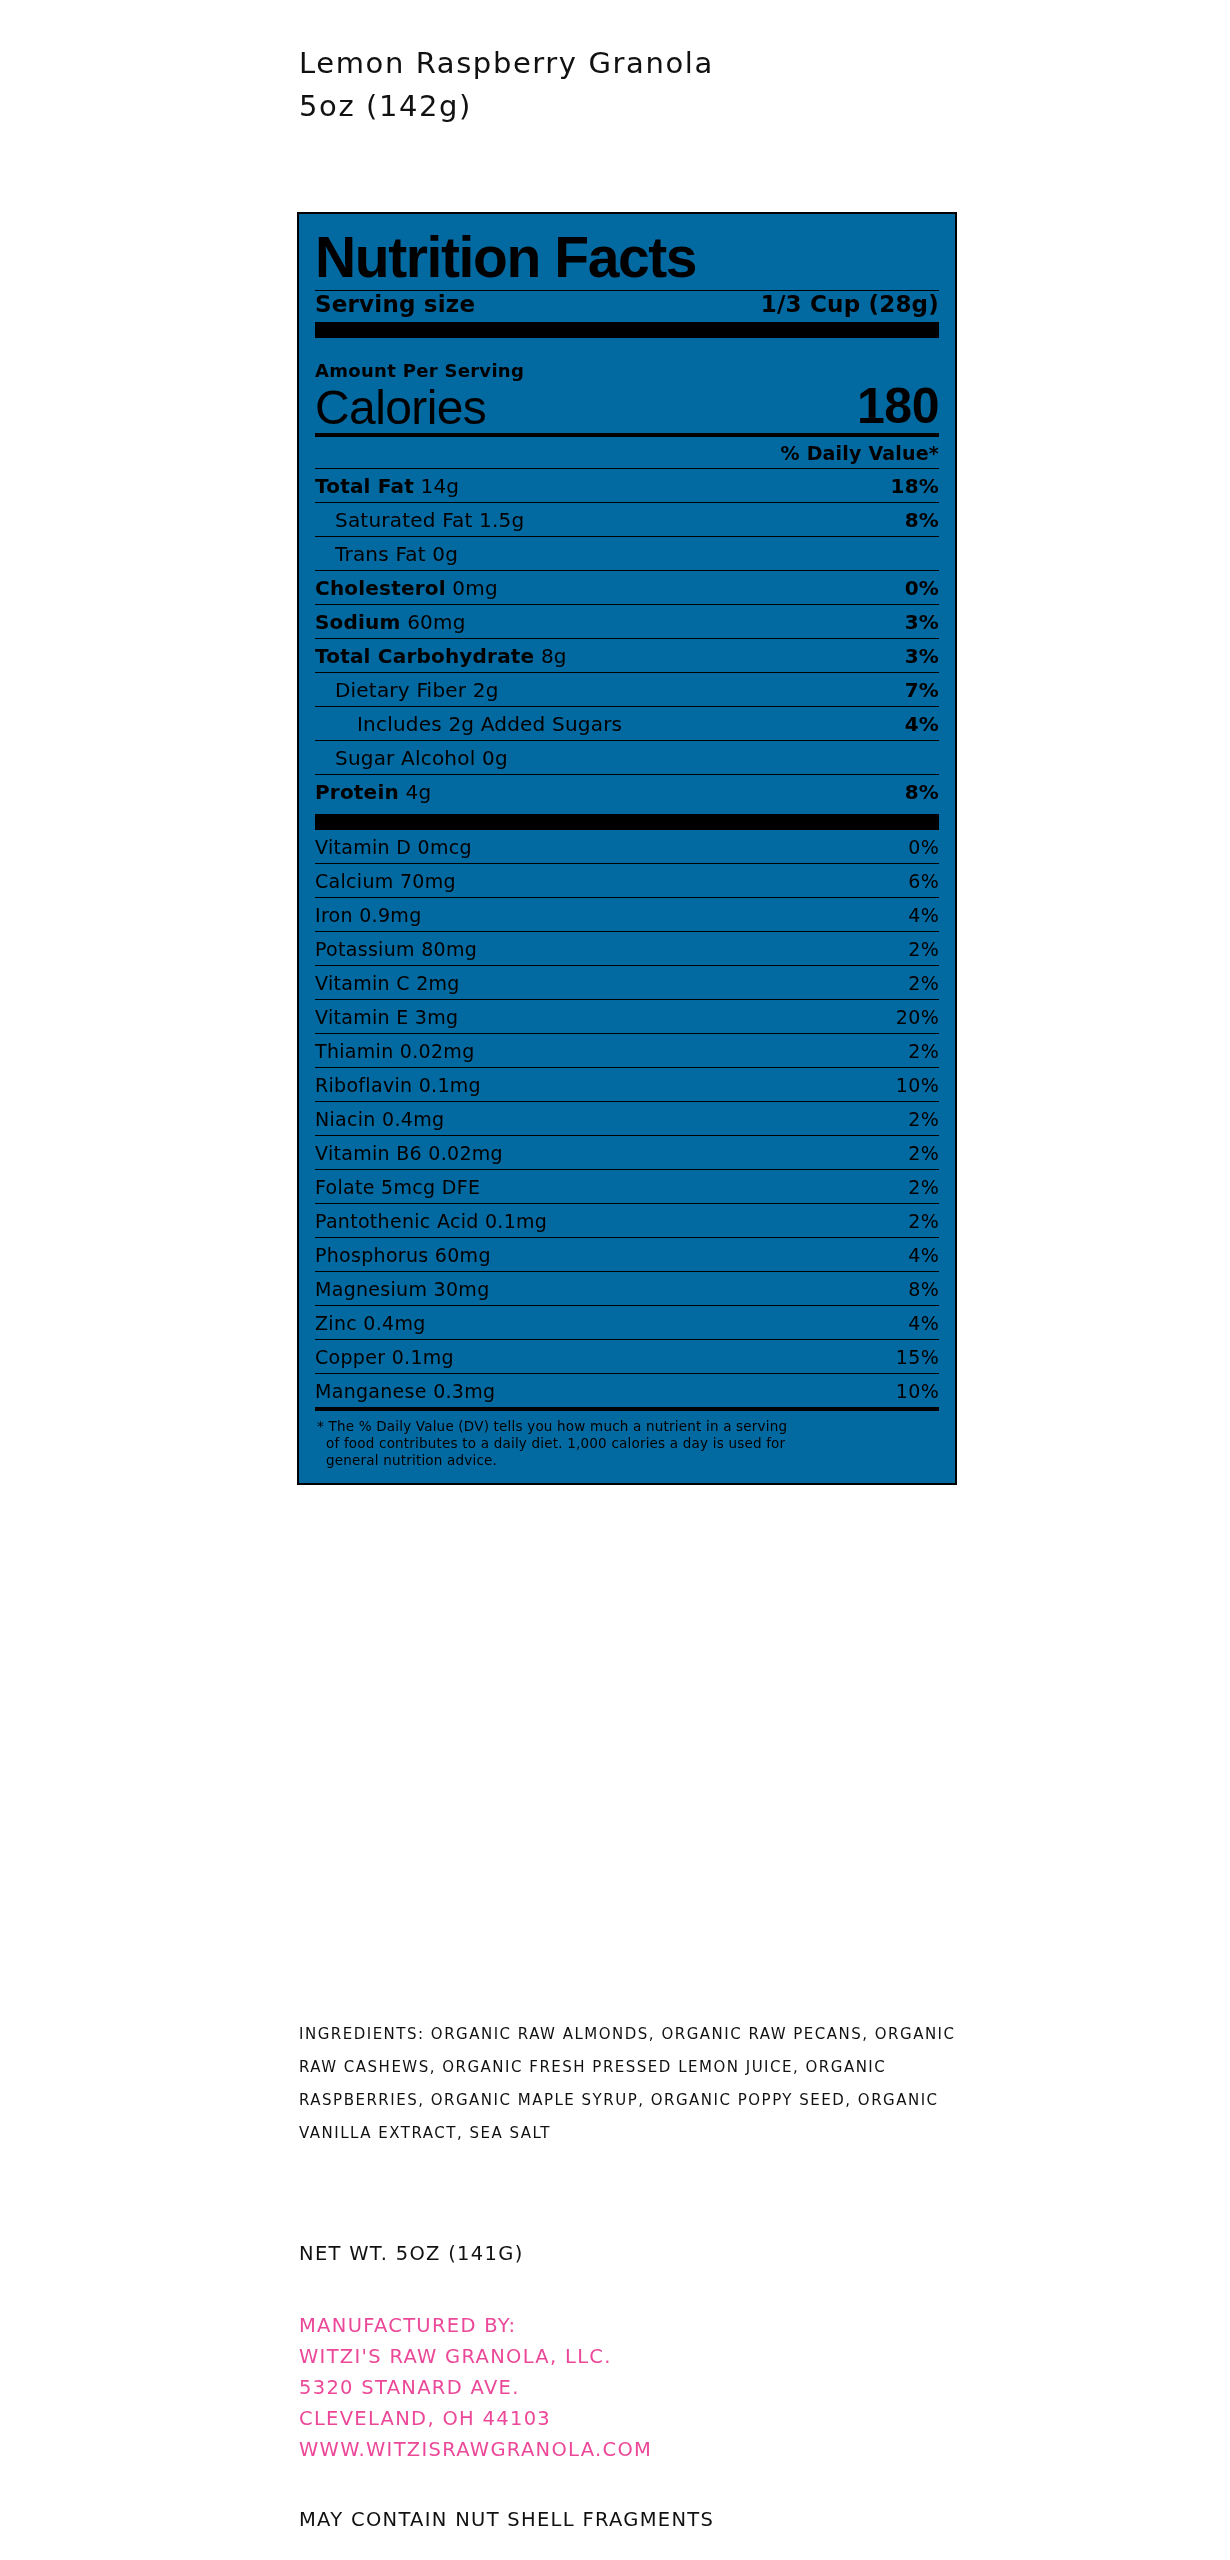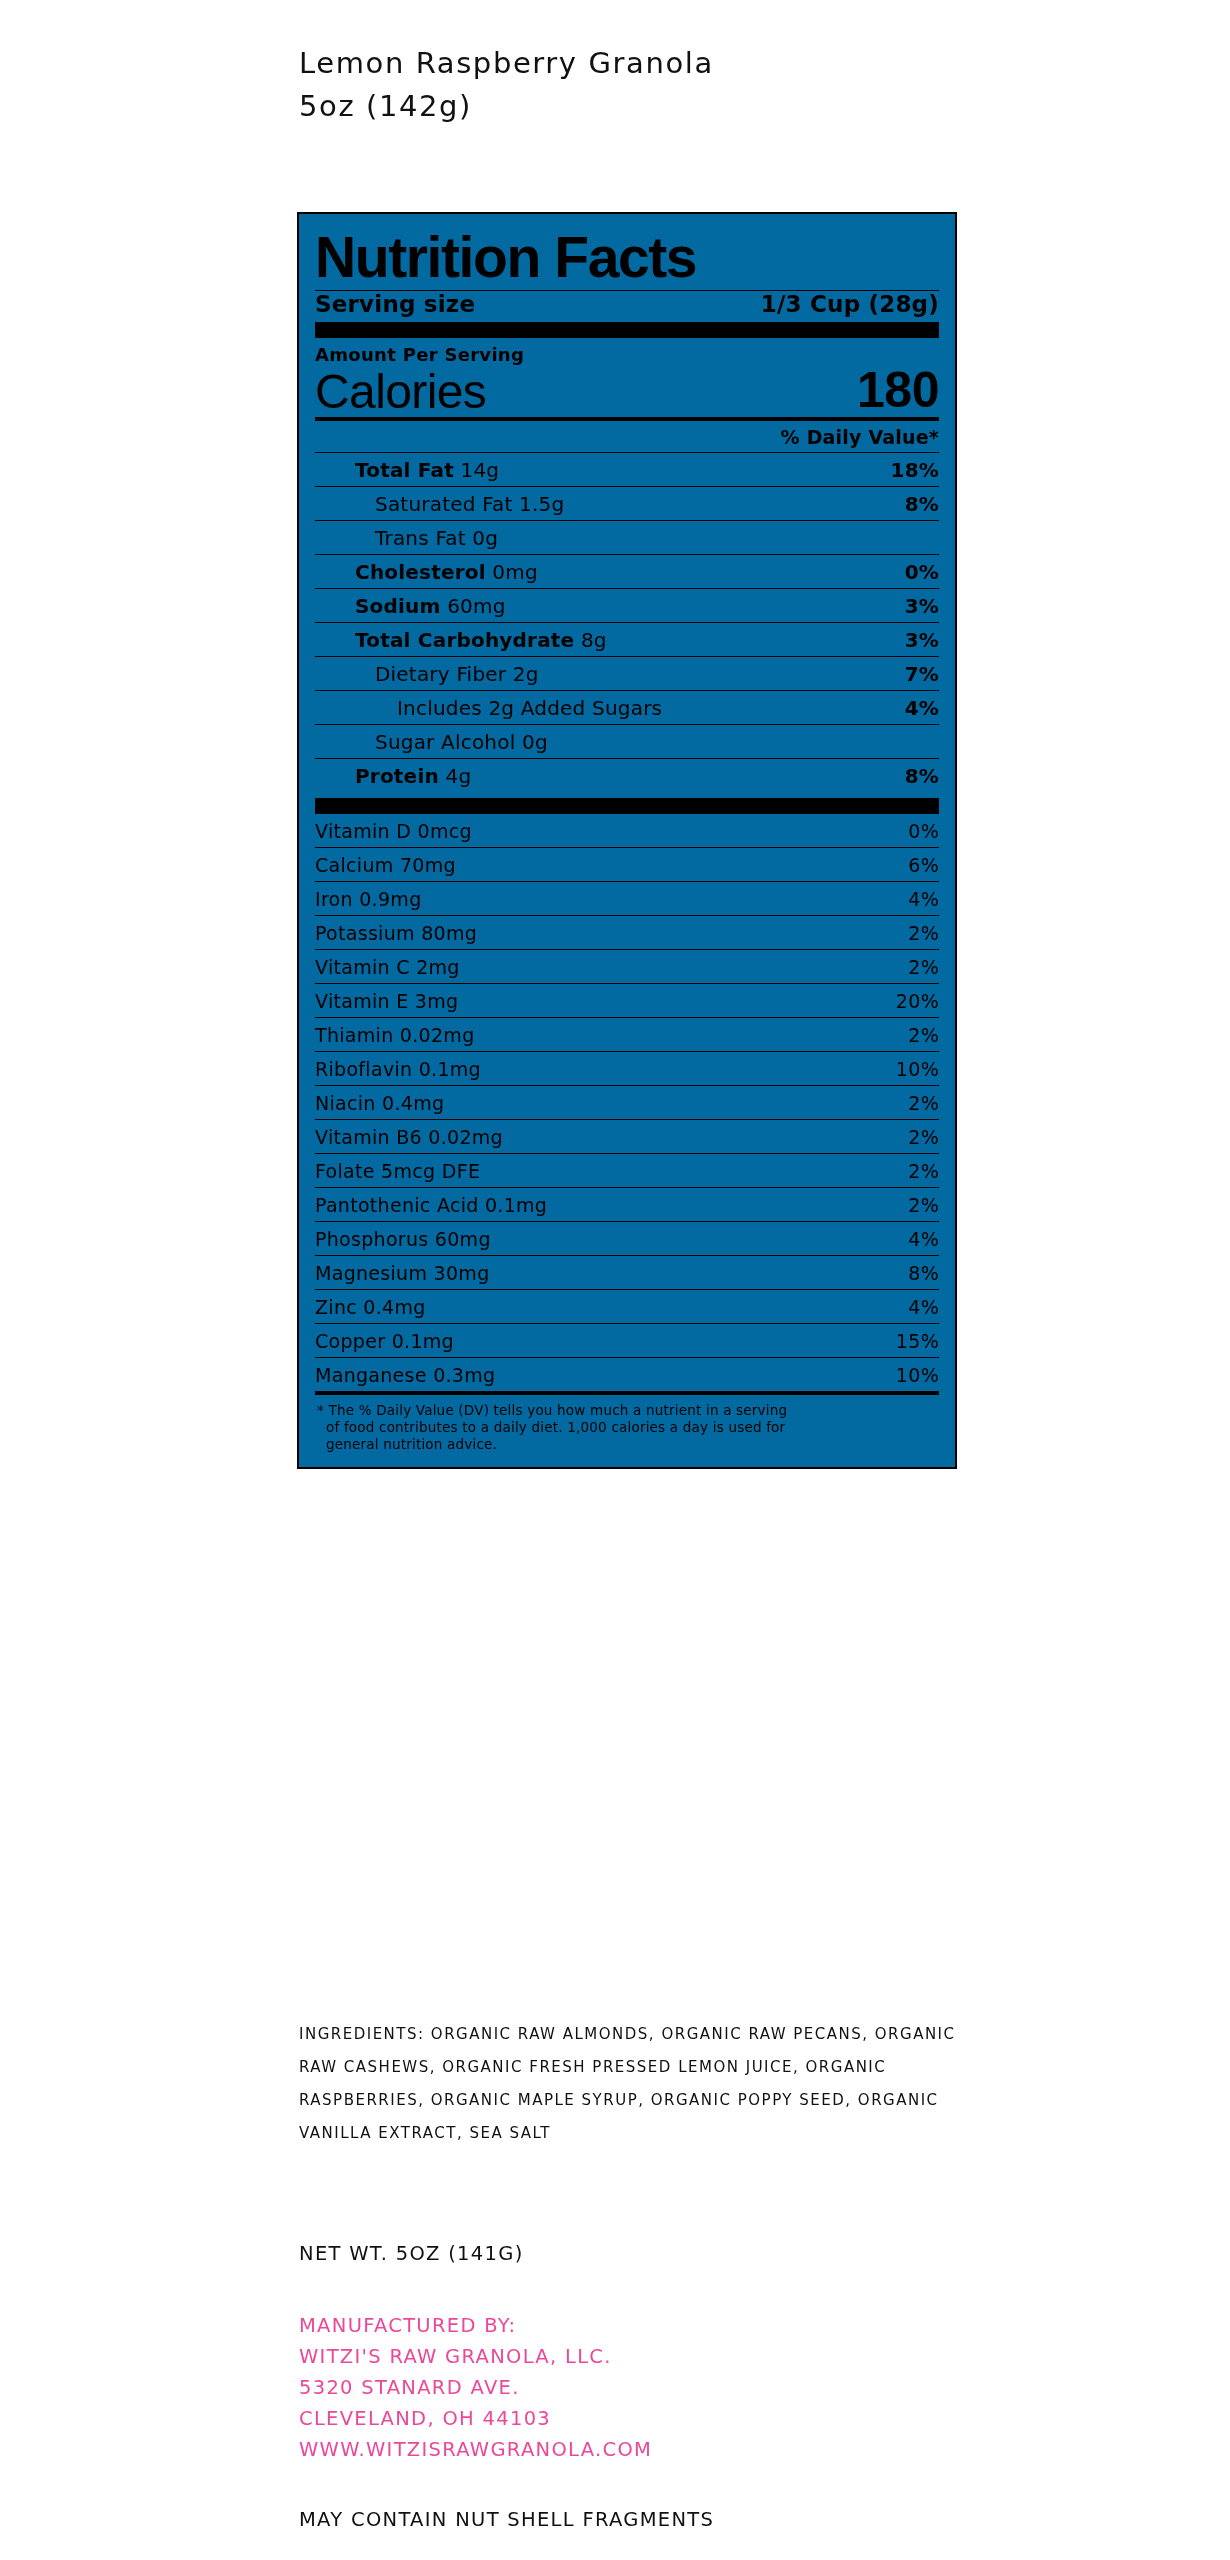--- a/index.html
+++ b/index.html
@@ -75,20 +75,21 @@
     font-size: 23px;
     letter-spacing: 0.2px;
     padding-bottom: 5px;
   }
 
   .amount-per {
     font-weight: bold;
     font-size: 18px;
     letter-spacing: 0.3px;
     padding-top: 6px;
+    margin-top: 16px;
   }
   .calories-row {
     display: flex;
     justify-content: space-between;
     align-items: flex-end;
     padding-bottom: 2px;
   }
   .calories-label {
     font-family: "Liberation Sans", "DejaVu Sans", sans-serif;
     font-weight: normal;
@@ -114,21 +115,21 @@
 
   .nf-row {
     display: flex;
     justify-content: space-between;
     align-items: baseline;
     font-size: 20px;
     letter-spacing: 0.2px;
     padding: 5px 0 4px 0;
     border-top: 1px solid #000;
   }
-  .nf-row .lbl { white-space: nowrap; margin-left: 40px; }
+  .nf-row .lbl { white-space: nowrap; }
   .nf-row .dv { font-weight: bold; white-space: nowrap; }
   .indent1 { padding-left: 20px; }
   .indent2 { padding-left: 42px; }
 
   .vit-row {
     display: flex;
     justify-content: space-between;
     align-items: baseline;
     font-size: 19px;
     letter-spacing: 0.3px;

